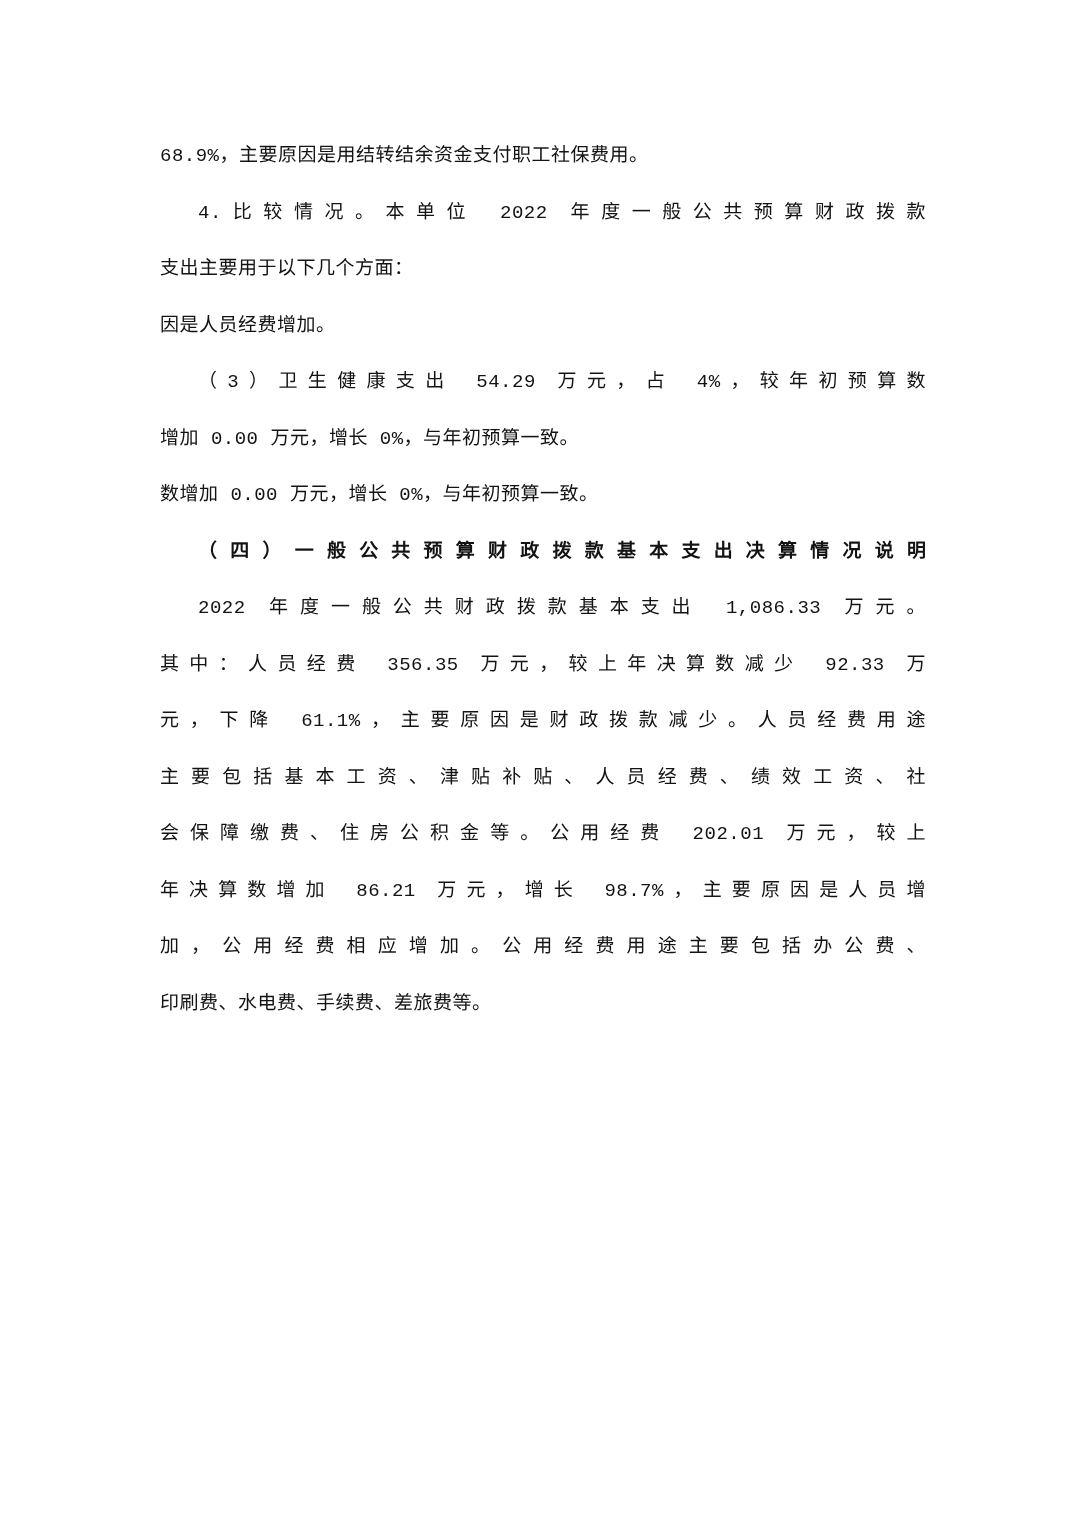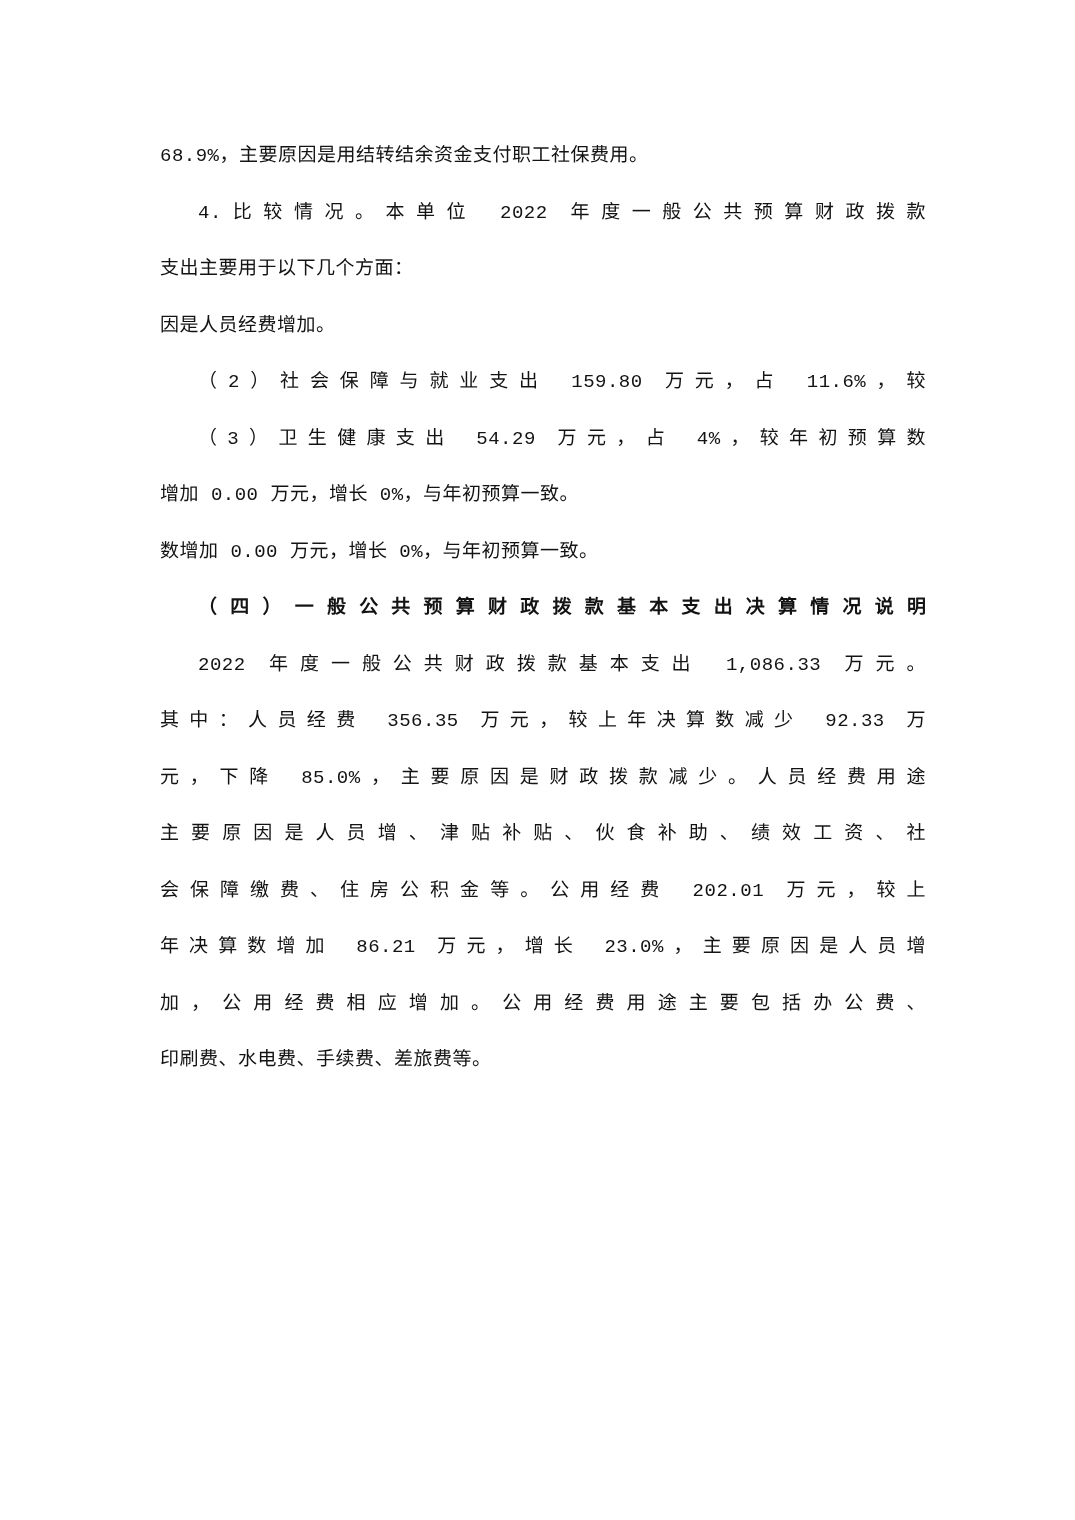--- a/index.html
+++ b/index.html
@@ -44,27 +44,26 @@
 </style>
 </head>
 <body>
 
 <div class="page">
   <div class="content">
     <div class="ln">68.9%，主要原因是用结转结余资金支付职工社保费用。</div>
     <div class="ln ind j">4.比较情况。本单位 2022 年度一般公共预算财政拨款</div>
     <div class="ln">支出主要用于以下几个方面：</div>
     <div class="ln">因是人员经费增加。</div>
-    <div class="ln ind j">（2）社会保障与就业支出 159.80 万元，占 11.6%，较</div>
     <div class="ln ind j">（3）卫生健康支出 54.29 万元，占 4%，较年初预算数</div>
     <div class="ln">增加 0.00 万元，增长 0%，与年初预算一致。</div>
     <div class="ln">数增加 0.00 万元，增长 0%，与年初预算一致。</div>
     <div class="ln ind j bold">（四）一般公共预算财政拨款基本支出决算情况说明</div>
     <div class="ln ind j">2022 年度一般公共财政拨款基本支出 1,086.33 万元。</div>
     <div class="ln j">其中：人员经费 356.35 万元，较上年决算数减少 92.33 万</div>
-    <div class="ln j">元，下降 85.0%，主要原因是财政拨款减少。人员经费用途</div>
-    <div class="ln j">主要原因是人员增、津贴补贴、伙食补助、绩效工资、社</div>
+    <div class="ln j">元，下降 61.1%，主要原因是财政拨款减少。人员经费用途</div>
+    <div class="ln j">主要包括基本工资、津贴补贴、人员经费、绩效工资、社</div>
     <div class="ln j">会保障缴费、住房公积金等。公用经费 202.01 万元，较上</div>
-    <div class="ln j">年决算数增加 86.21 万元，增长 23.0%，主要原因是人员增</div>
+    <div class="ln j">年决算数增加 86.21 万元，增长 98.7%，主要原因是人员增</div>
     <div class="ln j">加，公用经费相应增加。公用经费用途主要包括办公费、</div>
     <div class="ln">印刷费、水电费、手续费、差旅费等。</div>
   </div>
 </div>
 
 </body></html>

